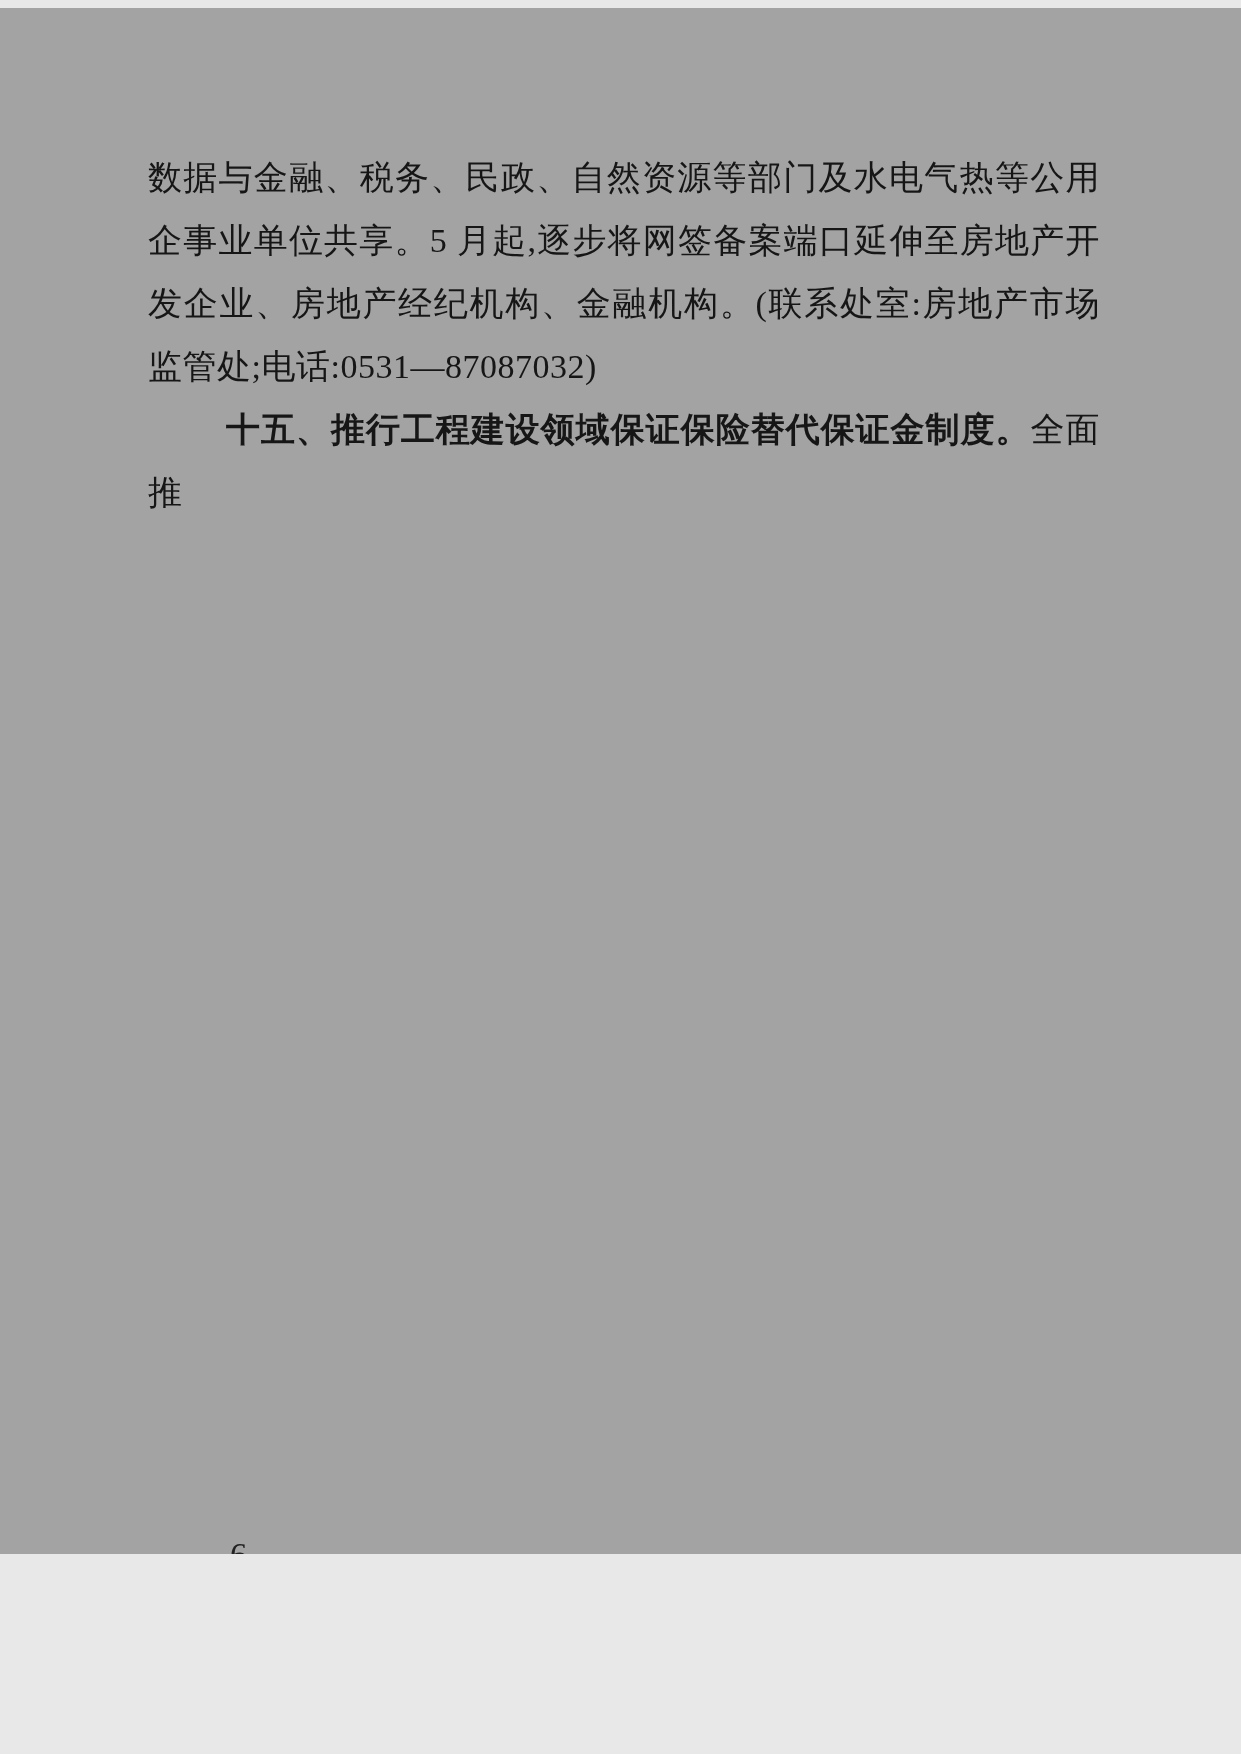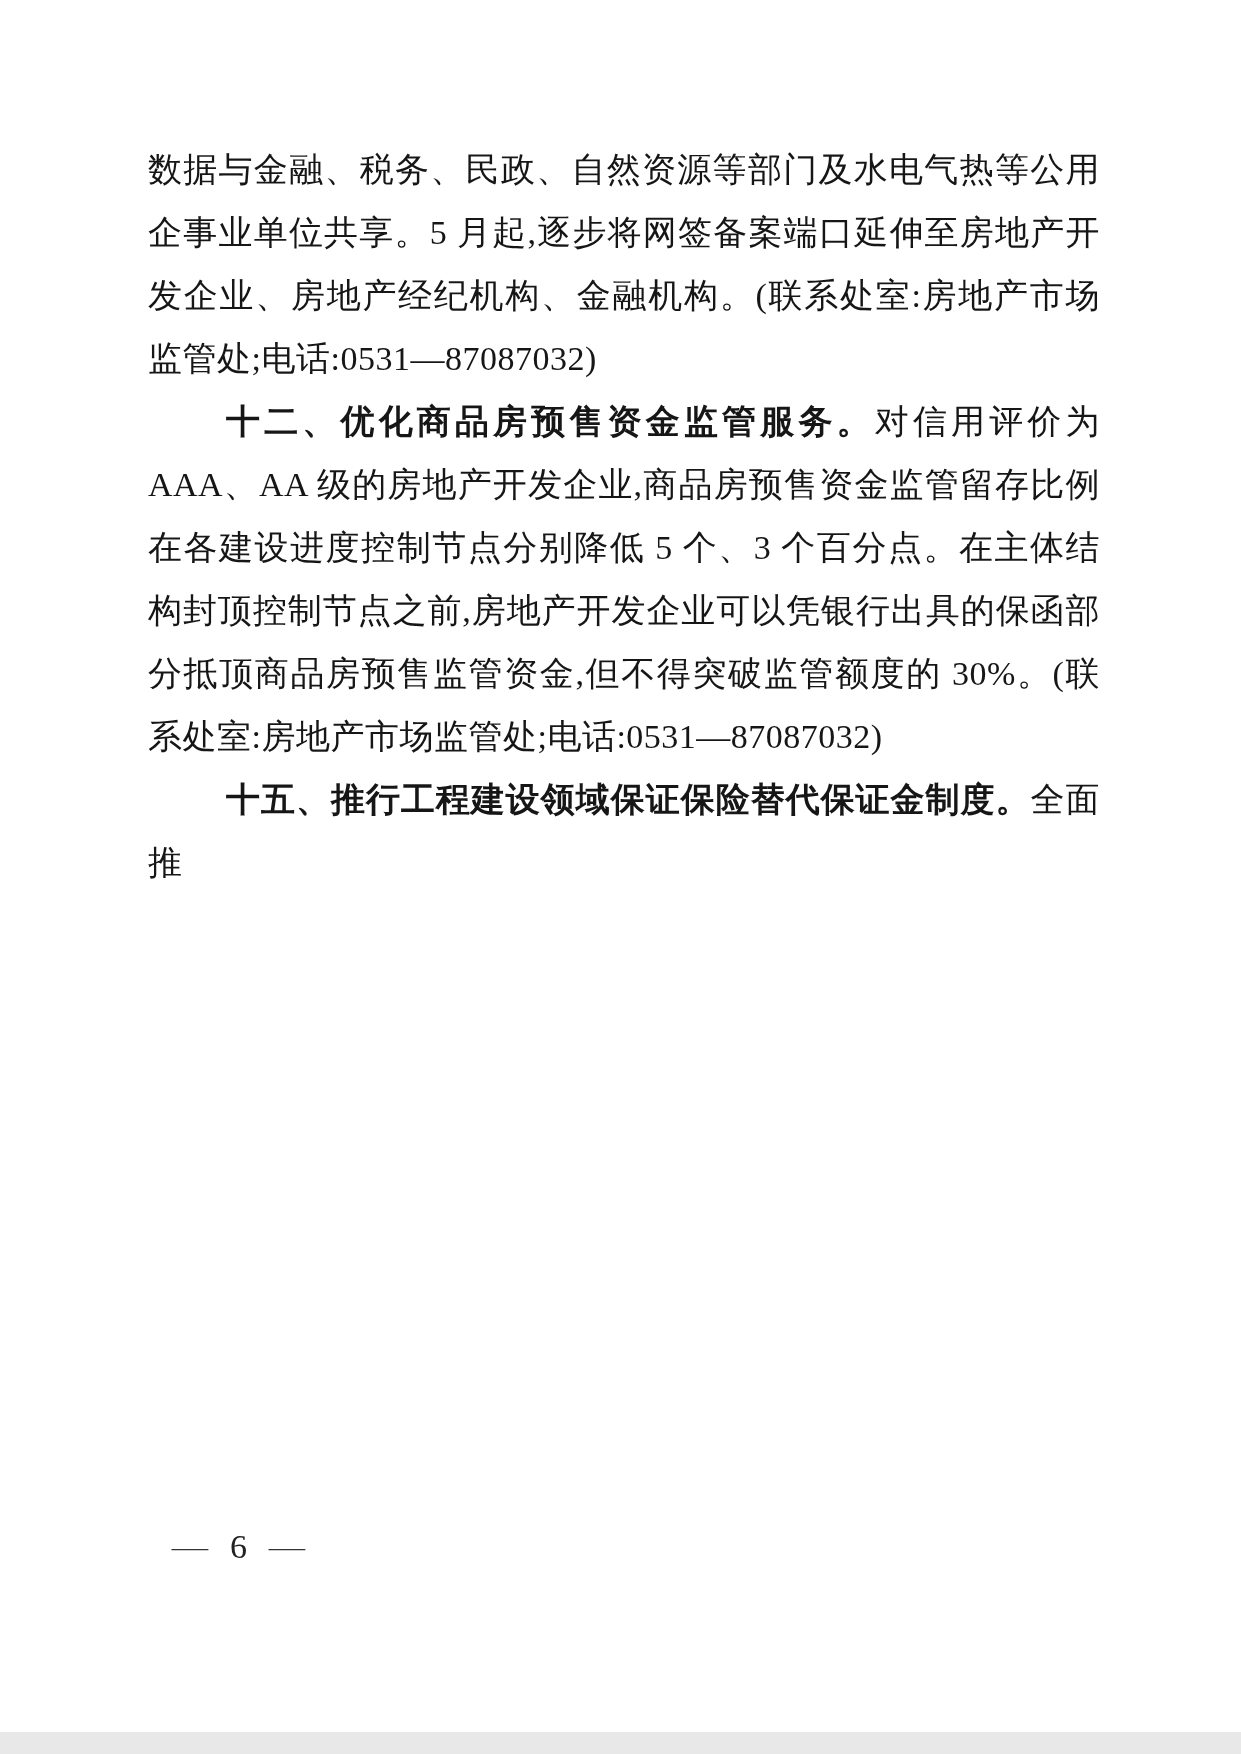--- a/index.html
+++ b/index.html
@@ -3,23 +3,23 @@
 <meta charset="utf-8">
 <style>
   html, body {
     margin: 0;
     padding: 0;
     background: #e8e8e8;
   }
   .page {
     position: relative;
     width: 1241px;
-    height: 1732px;
-    margin: 0 auto;
-    background: #ffffff;
+    height: 1546px;
+    margin: 8px auto;
+    background: #a3a3a3;
     overflow: hidden;
     font-family: "Liberation Serif", "DejaVu Serif", serif;
     color: #161616;
   }
   .content {
     position: absolute;
     left: 148px;
     top: 138px;
     width: 952px;
   }
@@ -64,23 +64,20 @@
 <body>
 
 <div class="page">
 
   <main class="content">
 
     <p class="para">
       <span class="para-body">数据与金融、税务、民政、自然资源等部门及水电气热等公用企事业单位共享。5 月起,逐步将网签备案端口延伸至房地产开发企业、房地产经纪机构、金融机构。(联系处室:房地产市场监管处;电话:0531—87087032)</span>
     </p>
 
-    <p class="para indented">
-      <span class="para-heading">十二、优化商品房预售资金监管服务。</span><span class="para-body">对信用评价为 AAA、AA 级的房地产开发企业,商品房预售资金监管留存比例在各建设进度控制节点分别降低 5 个、3 个百分点。在主体结构封顶控制节点之前,房地产开发企业可以凭银行出具的保函部分抵顶商品房预售监管资金,但不得突破监管额度的 30%。(联系处室:房地产市场监管处;电话:0531—87087032)</span>
-    </p>
 
 
 
     <p class="para indented">
       <span class="para-heading">十五、推行工程建设领域保证保险替代保证金制度。</span><span class="para-body">全面推</span>
     </p>
 
   </main>
 
   <footer class="page-footer">

